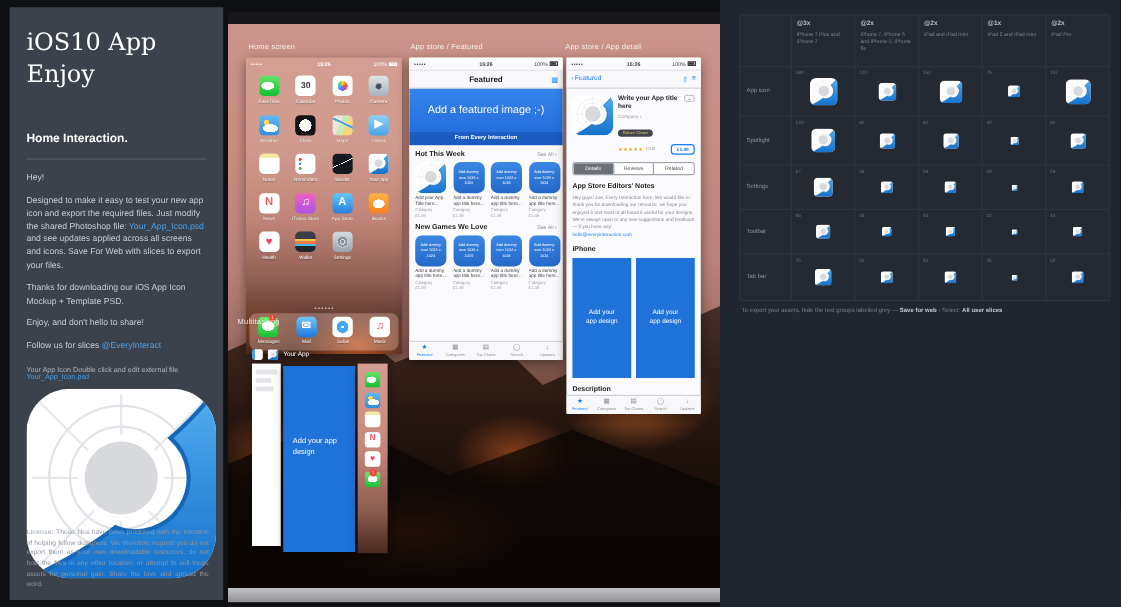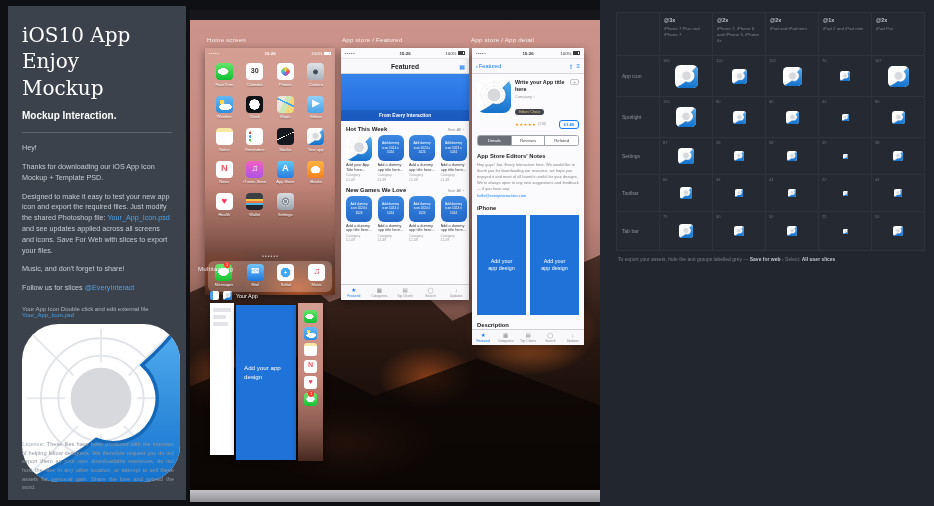--- a/index.html
+++ b/index.html
@@ -167,28 +167,28 @@
       <circle cx="50" cy="47" r="21" fill="#d7d9dc" stroke="#ffffff" stroke-width="3.5"></circle>
     </g>
   </defs>
 </svg>
 
 <div id="canvas">
 
   <aside id="left-panel">
     <h1 id="page-title">
       <span>iOS10 App Enjoy</span><br>
-      <span>Mockup</span><br>
+      <br>
     </h1>
-    <div class="brand">Mockup Interaction.</div>
+    <div class="brand">Home Interaction.</div>
     <hr>
     <p class="lp-text">Hey!</p>
+    <p class="lp-text"><span>Designed to make it easy to test your new app icon and export the required files. Just modify the shared Photoshop file: </span><a class="lp-link">Your_App_Icon.psd</a><span> and see updates applied across all screens and icons. Save For Web with slices to export your files.</span></p>
     <p class="lp-text">Thanks for downloading our iOS App Icon Mockup + Template PSD.</p>
-    <p class="lp-text"><span>Designed to make it easy to test your new app icon and export the required files. Just modify the shared Photoshop file: </span><a class="lp-link">Your_App_Icon.psd</a><span> and see updates applied across all screens and icons. Save For Web with slices to export your files.</span></p>
-    <p class="lp-text">Music, and don't forget to share!</p>
+    <p class="lp-text">Enjoy, and don't hello to share!</p>
     <p class="lp-text"><span>Follow us for slices </span><a class="lp-link">@EveryInteract</a></p>
     <p class="icon-note"><span>Your App Icon Double click and edit external file </span><a class="lp-link">Your_App_Icon.psd</a></p>
     <div id="big-icon-wrap">
       <svg class="appicon" viewBox="0 0 100 100" width="158" height="158">
           <use href="#appicon-sym"></use>
         </svg>
     </div>
     <p id="license"><b>License:</b><span> These files have been produced with the intention of helping fellow designers. We therefore request you do not export them as your own downloadable resources, do not host the files in any other location, or attempt to sell these assets for personal gain. Share the love and spread the word.</span></p>
   </aside>
 
@@ -339,20 +339,21 @@
               <span class="batt-icon"></span>
             </span>
         </div>
         <div class="nav">
           <span class="nav-title">Featured</span>
           <span class="nav-right">
               <span>▦</span>
             </span>
         </div>
         <div id="hero">
+          <div id="hero-title">Add a featured image ;-)</div>
           <div id="hero-sub">From Every Interaction</div>
         </div>
         <div class="sect-head">
           <span class="sect-title">Hot This Week</span>
           <span class="see-all">See All ›</span>
         </div>
         <div class="cards-row">
             <div class="card">
               <svg viewBox="0 0 100 100" class="appicon" style="width: 26px; height: 26px;">
                 <use href="#appicon-sym"></use>

